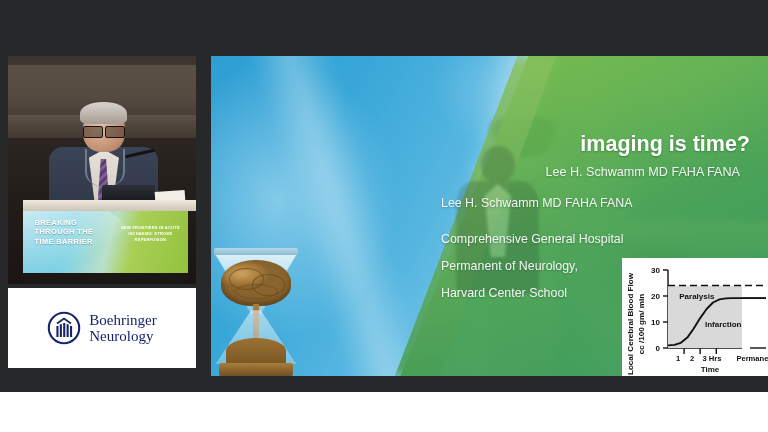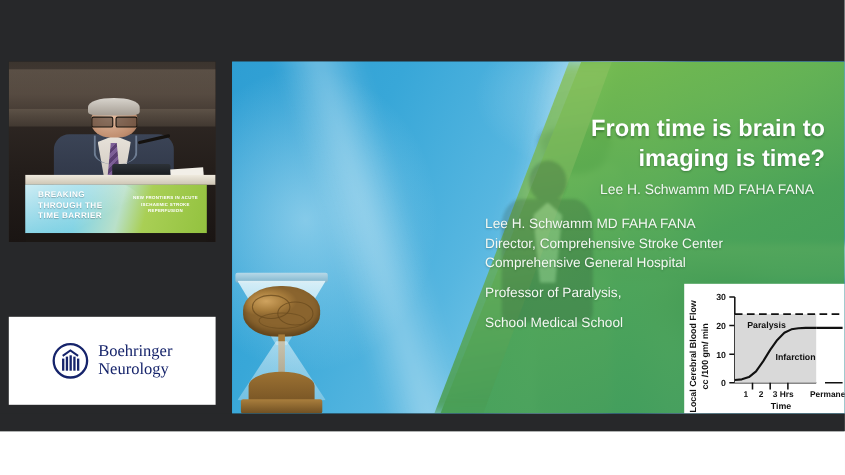--- a/index.html
+++ b/index.html
@@ -4,21 +4,21 @@
 <style>
   html,body{margin:0;padding:0;background:#ffffff;}
   body{width:768px;height:432px;overflow:hidden;font-family:"Liberation Sans",sans-serif;}
 
   .stage{position:relative;width:768px;height:432px;background:#ffffff;}
 
   
   .chrome{position:absolute;left:0;top:0;width:768px;height:392px;background:#27282a;}
 
   
-  .videopanel{position:absolute;left:8px;top:56px;width:188px;height:164px;overflow:hidden;background:#2b2520;}
+  .videopanel{position:absolute;left:8px;top:56px;width:188px;height:228px;overflow:hidden;background:#2b2520;}
   .room-wall{position:absolute;left:0;top:0;width:100%;height:100%;
     background:
       linear-gradient(180deg,#3b342e 0%,#4a4038 18%,#2e2723 30%,#231d1a 62%,#1a1513 100%);}
   .wall-band{position:absolute;left:0;top:26%;width:100%;height:10%;
     background:linear-gradient(180deg,#6a5e51,#493f36);opacity:.75;}
   .wall-band2{position:absolute;left:0;top:4%;width:100%;height:22%;
     background:linear-gradient(180deg,#6d6054,#55493f);opacity:.6;}
   
   .spk-head{position:absolute;left:40%;top:23%;width:22%;height:19%;border-radius:48% 48% 42% 42%;
     background:radial-gradient(ellipse at 40% 35%,#e6bfa4,#c08e6f 70%,#9c6c52 100%);}
@@ -240,34 +240,34 @@
     <div class="greenpanel"></div>
     <div class="greenpanel-soft"></div>
 
     <div class="ghost-person">
       <div class="gp-body"></div>
       <div class="gp-shirt"></div>
       <div class="gp-head"></div>
     </div>
 
     <div class="slide-title">
-      <span>From time is brain to</span><br>
+      <br>
       <span>imaging is time?</span>
     </div>
 
     <div class="slide-byline">Lee H. Schwamm MD FAHA FANA</div>
 
     <div class="slide-affil">
       <span>Lee H. Schwamm MD FAHA FANA</span><br>
-      <span>Director, Comprehensive Stroke Center</span><br>
+      <br>
       <span>Comprehensive General Hospital</span>
       <span class="gap"></span>
-      <span>Professor of Paralysis,</span>
+      <span>Permanent of Neurology,</span>
       <span class="gap"></span>
-      <span>School Medical School</span>
+      <span>Harvard Center School</span>
     </div>
 
     <div class="chartbox">
       <svg id="chart-svg" width="146" height="118" viewBox="0 0 146 118" aria-hidden="true">
         <g id="chart-ylabel-g">
           <text id="ylab1" x="11" y="66" transform="rotate(-90 11 66)" text-anchor="middle" font-family="Liberation Sans, sans-serif" font-size="8.1" font-weight="bold" fill="#111">Local Cerebral Blood Flow</text>
           <text id="ylab2" x="22" y="66" transform="rotate(-90 22 66)" text-anchor="middle" font-family="Liberation Sans, sans-serif" font-size="8.1" font-weight="bold" fill="#111">cc /100 gm/ min</text>
         </g>
         <g id="chart-yticks">
             <line x1="41" x2="46" y1="90" y2="90" stroke="#111" stroke-width="1.4"></line>

